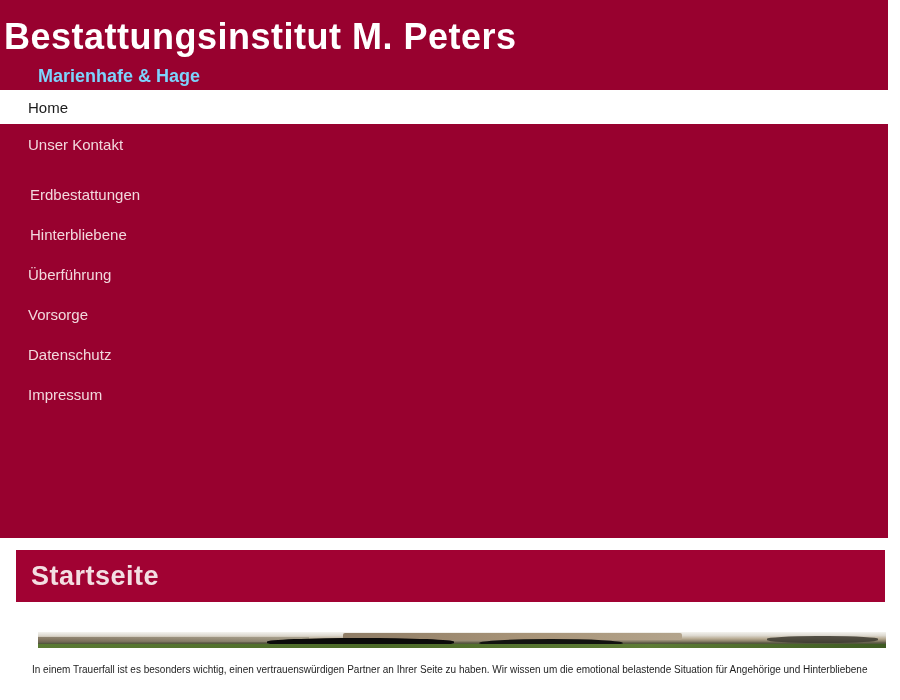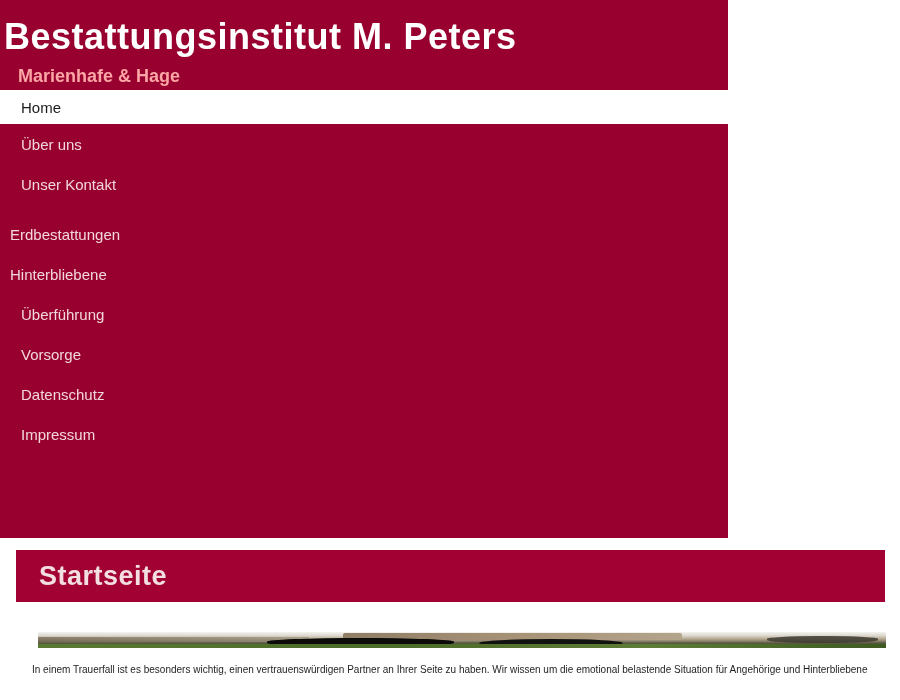--- a/index.html
+++ b/index.html
@@ -7,63 +7,63 @@
     width: 900px; height: 700px;
     background: #ffffff;
     font-family: "Liberation Sans", sans-serif;
     overflow: hidden;
     position: relative;
   }
 
   
   .masthead {
     position: absolute; left: 0; top: 0;
-    width: 728px; height: 538px;
+    width: 888px; height: 538px;
     background: #98012f;
   }
   .site-title {
     position: absolute; left: 4px; top: 16px;
     font-size: 36px; font-weight: bold; color: #ffffff;
     letter-spacing: 0.5px; white-space: nowrap;
   }
   .site-subtitle {
-    position: absolute; left: 18px; top: 66px;
-    font-size: 18px; font-weight: bold; color: #fca5a5;
+    position: absolute; left: 38px; top: 66px;
+    font-size: 18px; font-weight: bold; color: #7dd3fc;
     white-space: nowrap;
   }
   .nav {
     position: absolute; left: 0; top: 90px;
     width: 900px;
     list-style: none; margin: 0; padding: 0;
   }
   .nav li {
     height: 40px;
     display: flex; align-items: center;
-    padding-left: 21px;
+    padding-left: 28px;
     font-size: 15px;
     color: #f2d8dd;
     cursor: pointer;
   }
   .nav li.active {
     height: 34px;
     background: #ffffff;
     color: #1b1b1b;
   }
-  .nav li.sub { padding-left: 10px; }
+  .nav li.sub { padding-left: 30px; }
   .nav li.group-start { margin-top: 10px; }
 
   
   .heading-bar {
     position: absolute; left: 16px; top: 550px;
     width: 869px; height: 52px;
     background: #a10233;
     display: flex; align-items: center;
   }
   .heading-bar h1 {
-    margin: 12px; padding-left: 11px;
+    margin: 4px; padding-left: 11px;
     font-size: 27px; font-weight: bold;
     color: #f3dee2; letter-spacing: 0.5px;
   }
 
   
   .photo-strip {
     position: absolute; left: 38px; top: 632px;
     width: 848px; height: 16px;
     background: linear-gradient(180deg,
       #f4f3ef 0%, #ddd9d0 22%, #b8ab93 42%,
@@ -114,21 +114,20 @@
 </style>
 </head>
 <body>
 
 <div class="masthead">
   <div class="site-title">Bestattungsinstitut M. Peters</div>
   <div class="site-subtitle">Marienhafe &amp; Hage</div>
 
   <ul class="nav">
     <li class="active">Home</li>
-    <li>Über uns</li>
     <li>Unser Kontakt</li>
     <li class="sub group-start">Erdbestattungen</li>
     <li class="sub">Hinterbliebene</li>
     <li>Überführung</li>
     <li>Vorsorge</li>
     <li>Datenschutz</li>
     <li>Impressum</li>
   </ul>
 </div>
 

